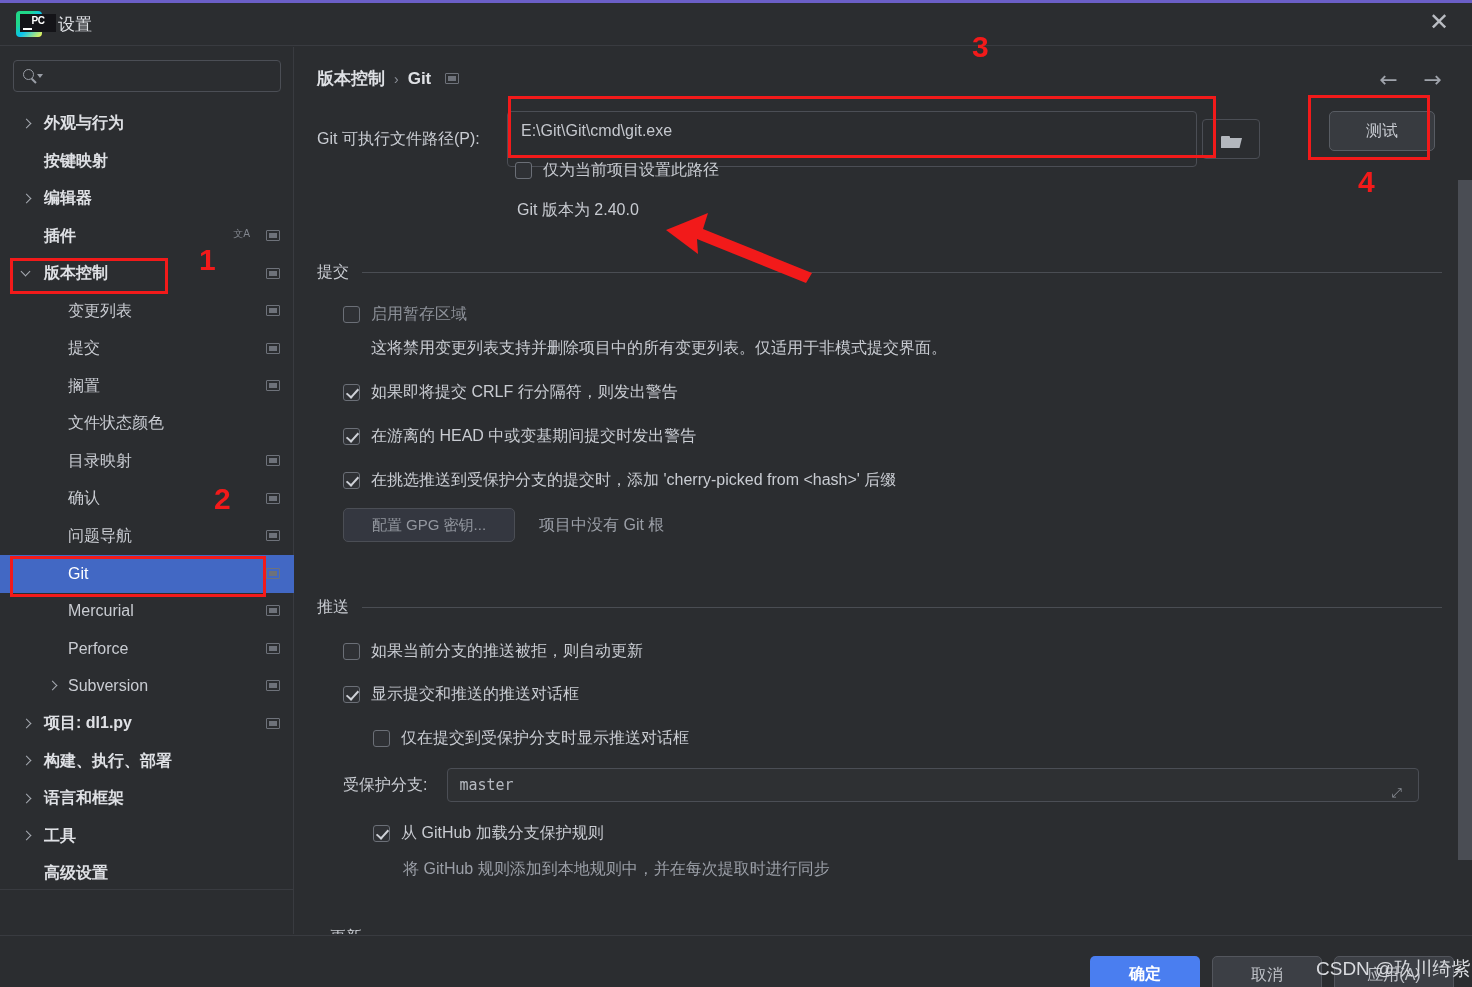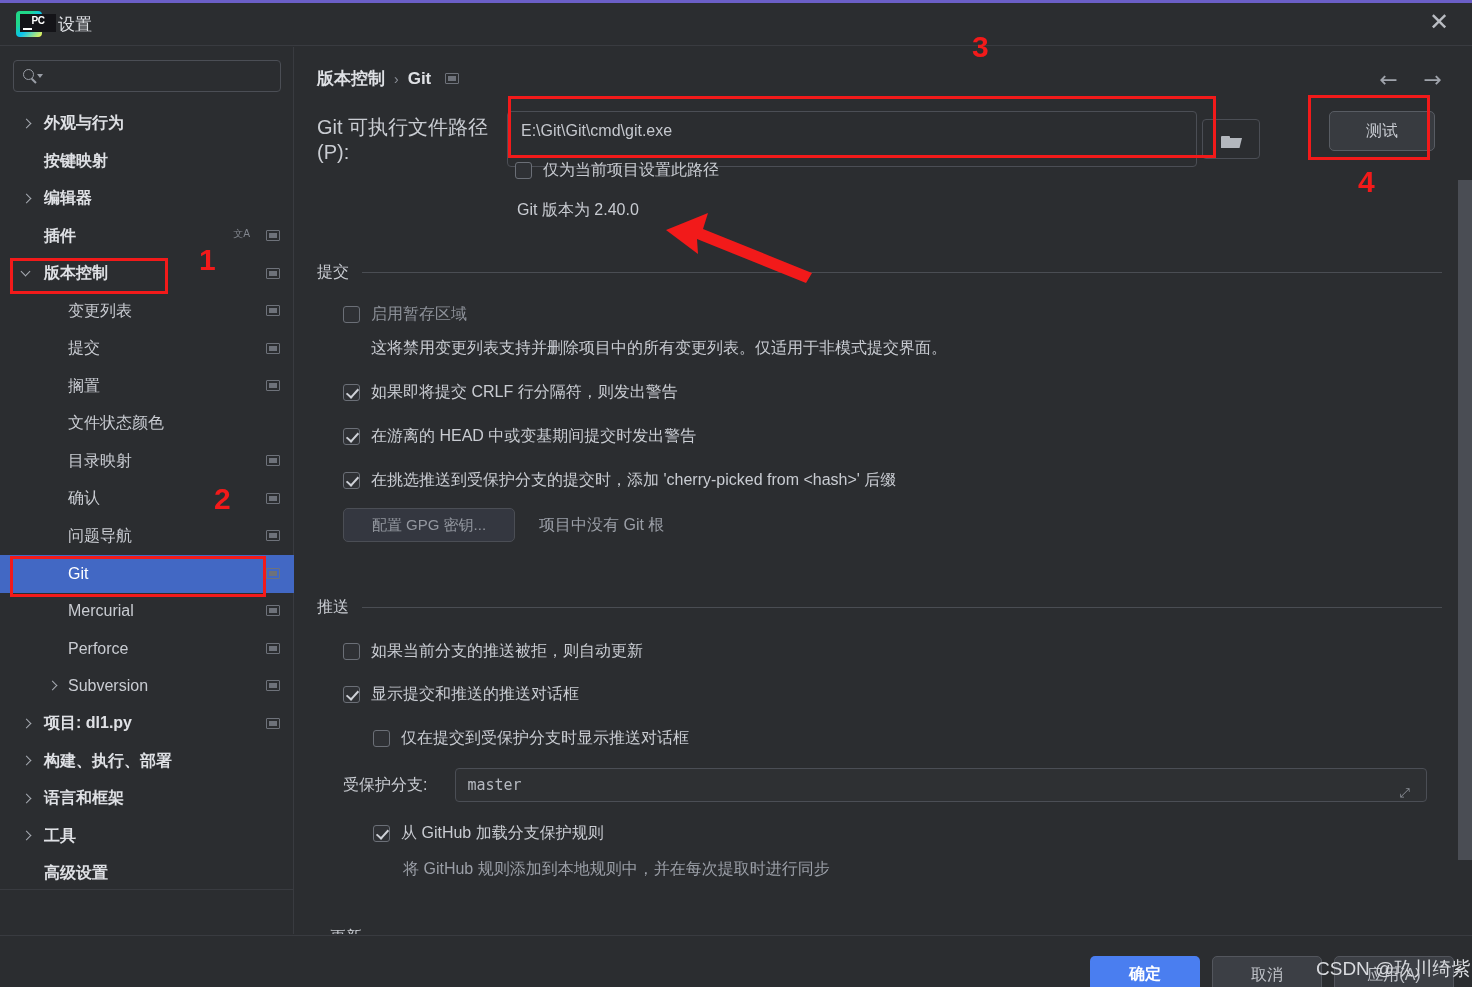--- a/index.html
+++ b/index.html
@@ -116,21 +116,21 @@
   .breadcrumb .bc-sep { color:#8b8f97; font-size:14px; }
   .breadcrumb .bc-cur { font-weight:bold; }
   .bc-win {
     width:14px;height:11px;border:1.4px solid #6e727a;border-radius:1px;position:relative;margin-left:5px;
   }
   .bc-win::after{content:'';position:absolute;left:2px;top:2px;right:2px;bottom:2px;background:#6e727a;}
 
   .nav-arrows { position:absolute; right: 30px; top: 20px; display:flex; gap:26px; font-size:22px; color:#a0a4ac; font-family:"DejaVu Sans",sans-serif; cursor:pointer;}
 
   .row-path { position:absolute; left:22px; top:64px; display:flex; align-items:center; }
-  .lbl-path { font-size:20px; color:#c9ccd2; width:190px; }
+  .lbl-path { font-size:16px; color:#c9ccd2; width:190px; }
   .path-input {
     width:690px; height:56px; background:#2b2d30; border:1px solid #4b4e55; border-radius:4px;
     color:#c5c8ce; font-size:16px; padding-left:13px; line-height:38px;
   }
   .browse-btn {
     width:58px; height:40px; margin-left:5px; background:#2b2d30;
     border:1px solid #4b4e55; border-radius:4px; position:relative; cursor:pointer;
   }
   .folder-ico {
     position:absolute; left:18px; top:14px; width:22px; height:14px;
@@ -406,21 +406,21 @@
     </div>
     <div class="cb-row" style="position:absolute;left:48px;top:637px;">
       <span class="cb checked"></span>
       <span>显示提交和推送的推送对话框</span>
     </div>
     <div class="cb-row" style="position:absolute;left:78px;top:681px;">
       <span class="cb"></span>
       <span>仅在提交到受保护分支时显示推送对话框</span>
     </div>
 
-    <div style="position:absolute;left:48px;top:721px;display:flex;align-items:center;gap:28px;">
+    <div style="position:absolute;left:48px;top:721px;display:flex;align-items:center;gap:20px;">
       <span class="branch-label">受保护分支:</span>
       <span class="branch-input">
         <span>master</span>
         <span class="expand-ico">⤢</span>
       </span>
     </div>
 
     <div class="cb-row" style="position:absolute;left:78px;top:776px;">
       <span class="cb checked"></span>
       <span>从 GitHub 加载分支保护规则</span>

